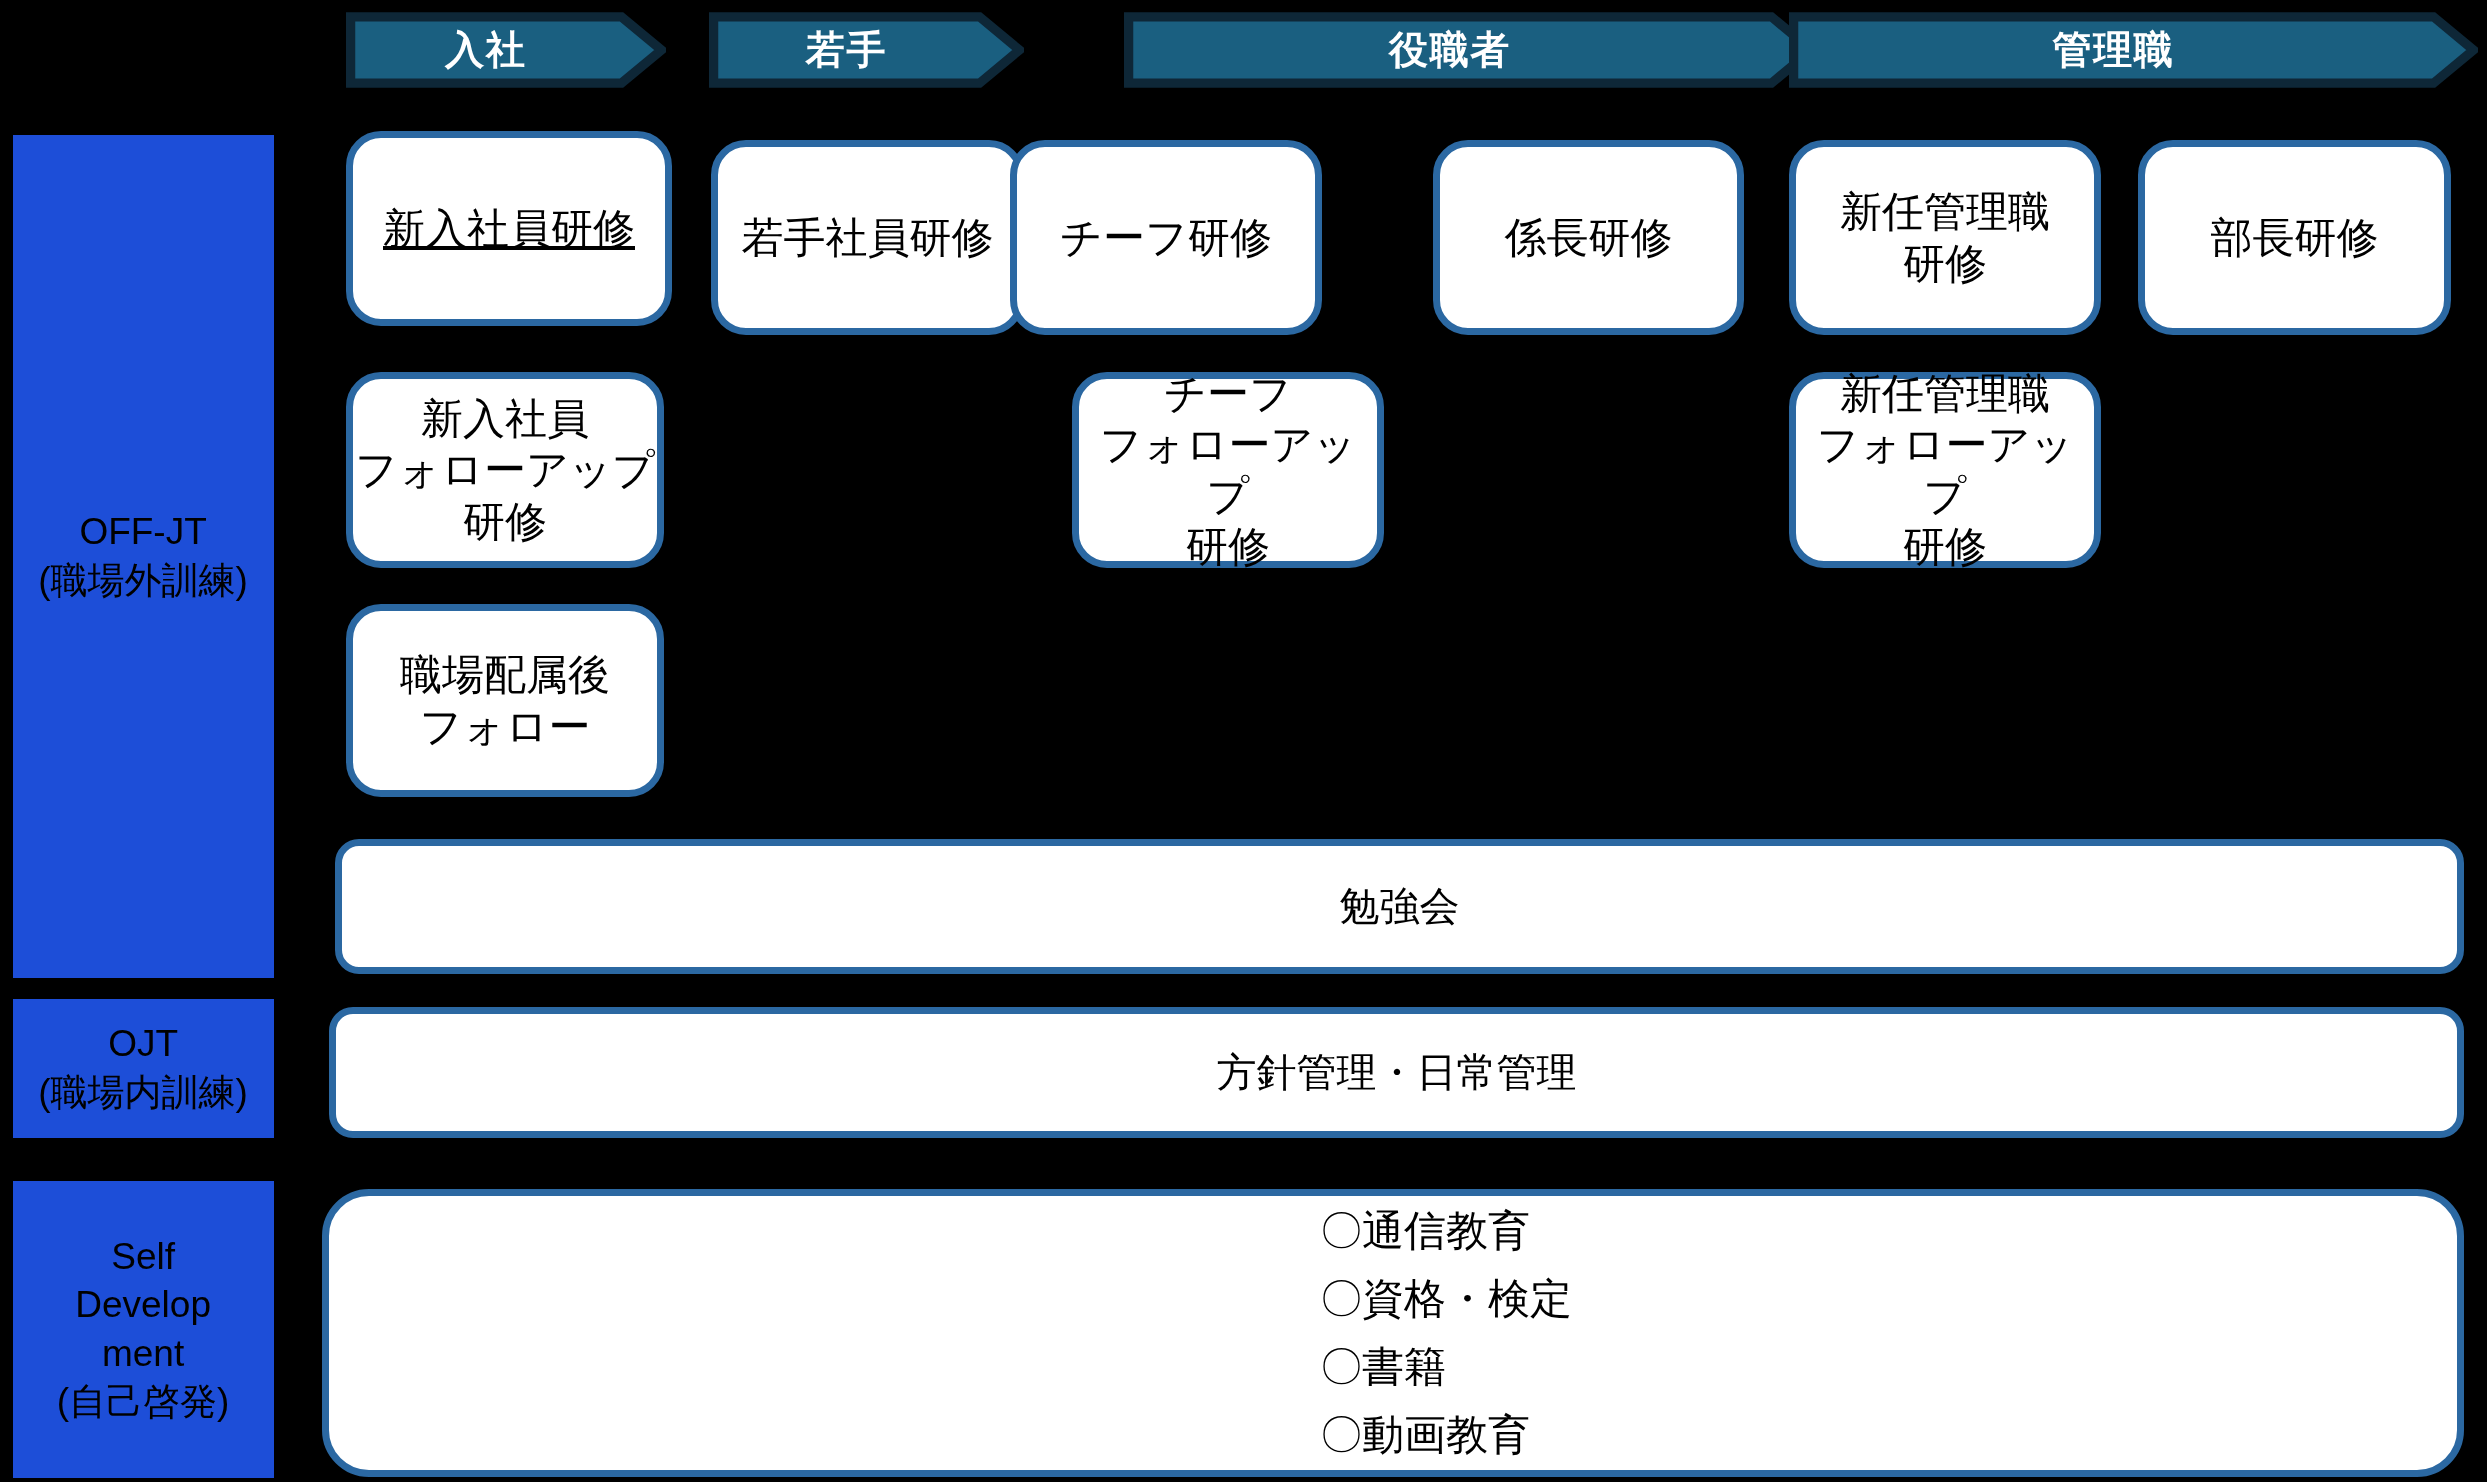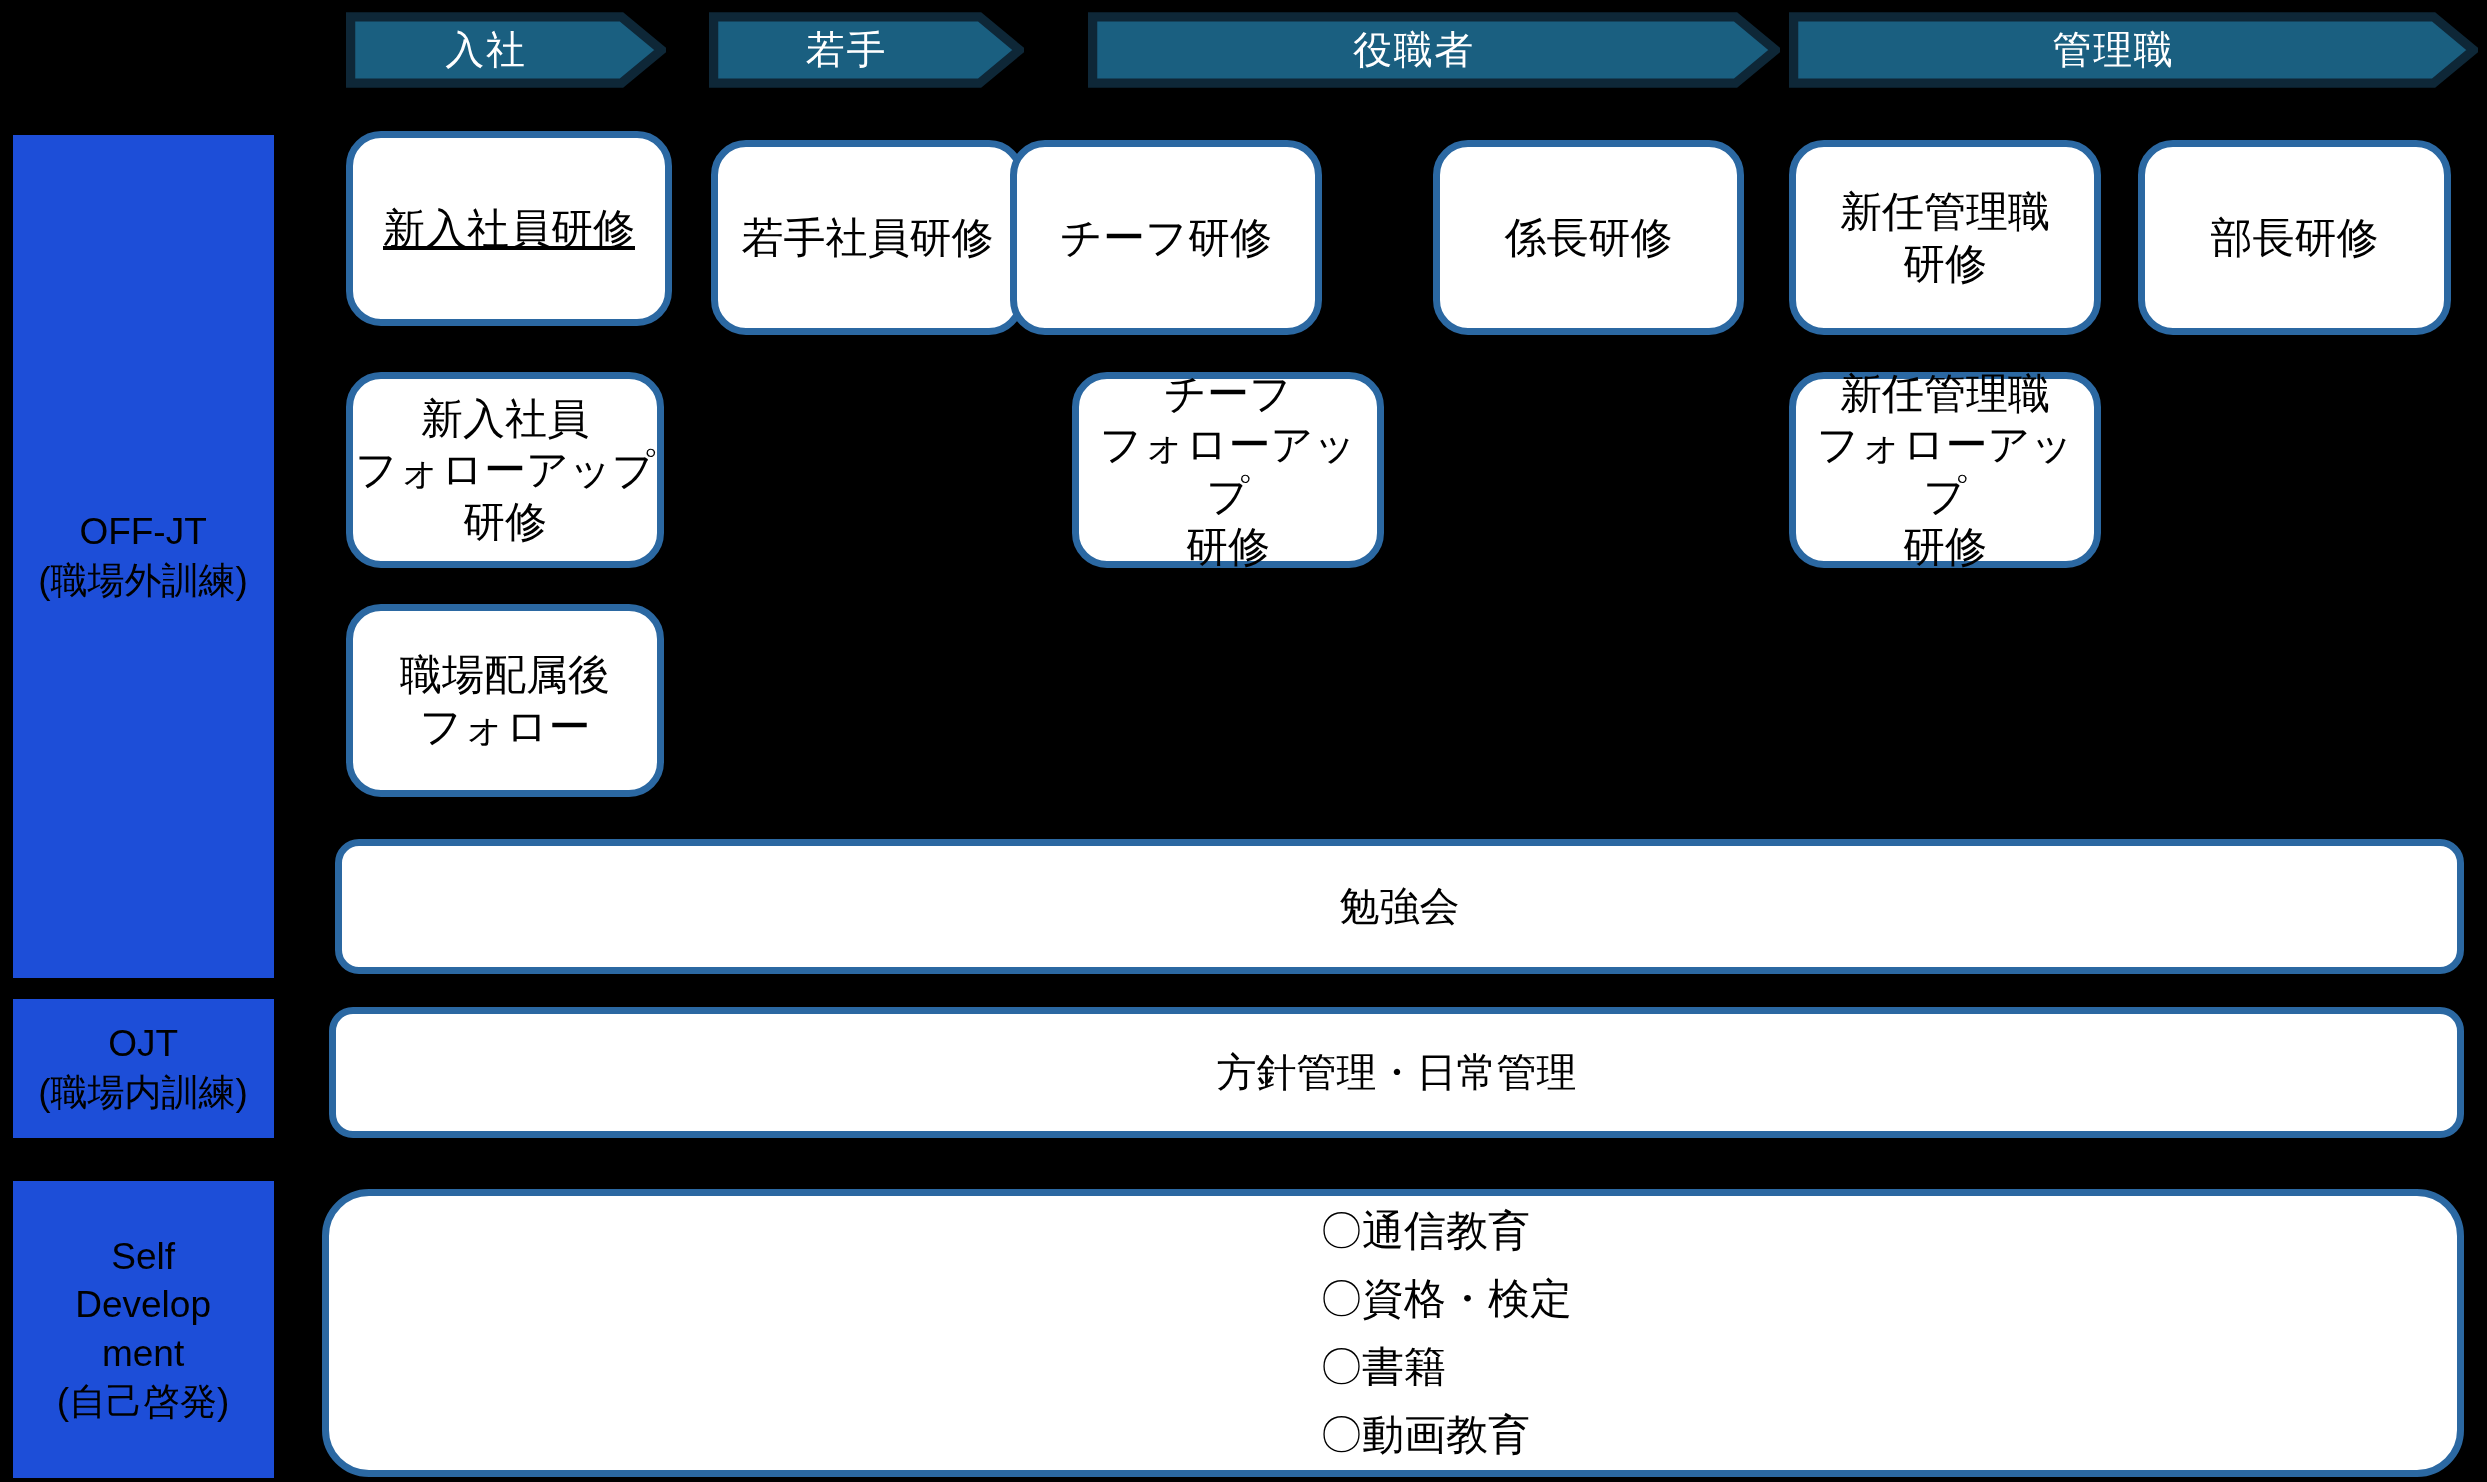--- a/index.html
+++ b/index.html
@@ -6,21 +6,21 @@
   .canvas{
     position:relative;width:2487px;height:1482px;background:#000;overflow:hidden;
     font-family:"Liberation Sans",sans-serif;color:#000;
   }
   
   .stage{position:absolute;top:11.8px;height:76px;}
   .stage svg{position:absolute;left:0;top:0;display:block;}
   .stage-label{
     position:absolute;left:0;right:40px;top:0;bottom:0;
     display:flex;align-items:center;justify-content:center;
-    color:#fff;font-size:39px;font-weight:normal;letter-spacing:1.7px;
+    color:#fff;font-size:39px;font-weight:bold;letter-spacing:1.7px;
   }
   
   .box{
     position:absolute;background:#fff;border:7.6px solid #2b68a2;border-radius:35px;
     display:flex;align-items:center;justify-content:center;
     text-align:center;font-size:42px;line-height:1.22;white-space:pre-line;
     box-sizing:border-box;
   }
   .bar{border-radius:24px;font-size:40px;}
   .selfdev{border-radius:47px;justify-content:flex-start;}
@@ -46,21 +46,21 @@
       <polygon points="5.5,5.5 328,5.5 375.5,45 328,84.5 5.5,84.5" fill="#1a5f80" stroke="#0e2737" stroke-width="11"></polygon>
     </svg>
     <span class="stage-label">入社</span>
   </div>
   <div class="stage" style="left:709px;width:315px;">
     <svg width="315" height="76" viewBox="0 0 375 90">
       <polygon points="5.5,5.5 322,5.5 369.5,45 322,84.5 5.5,84.5" fill="#1a5f80" stroke="#0e2737" stroke-width="11"></polygon>
     </svg>
     <span class="stage-label">若手</span>
   </div>
-  <div class="stage" style="left:1088px;width:692px;text-align:right;">
+  <div class="stage" style="left:1124px;width:692px;text-align:right;">
     <svg width="692" height="76" viewBox="0 0 823 90">
       <polygon points="5.5,5.5 770,5.5 817.5,45 770,84.5 5.5,84.5" fill="#1a5f80" stroke="#0e2737" stroke-width="11"></polygon>
     </svg>
     <span class="stage-label">役職者</span>
   </div>
   <div class="stage" style="left:1789px;width:689px;">
     <svg width="689" height="76" viewBox="0 0 820 90">
       <polygon points="5.5,5.5 767,5.5 814.5,45 767,84.5 5.5,84.5" fill="#1a5f80" stroke="#0e2737" stroke-width="11"></polygon>
     </svg>
     <span class="stage-label">管理職</span>

